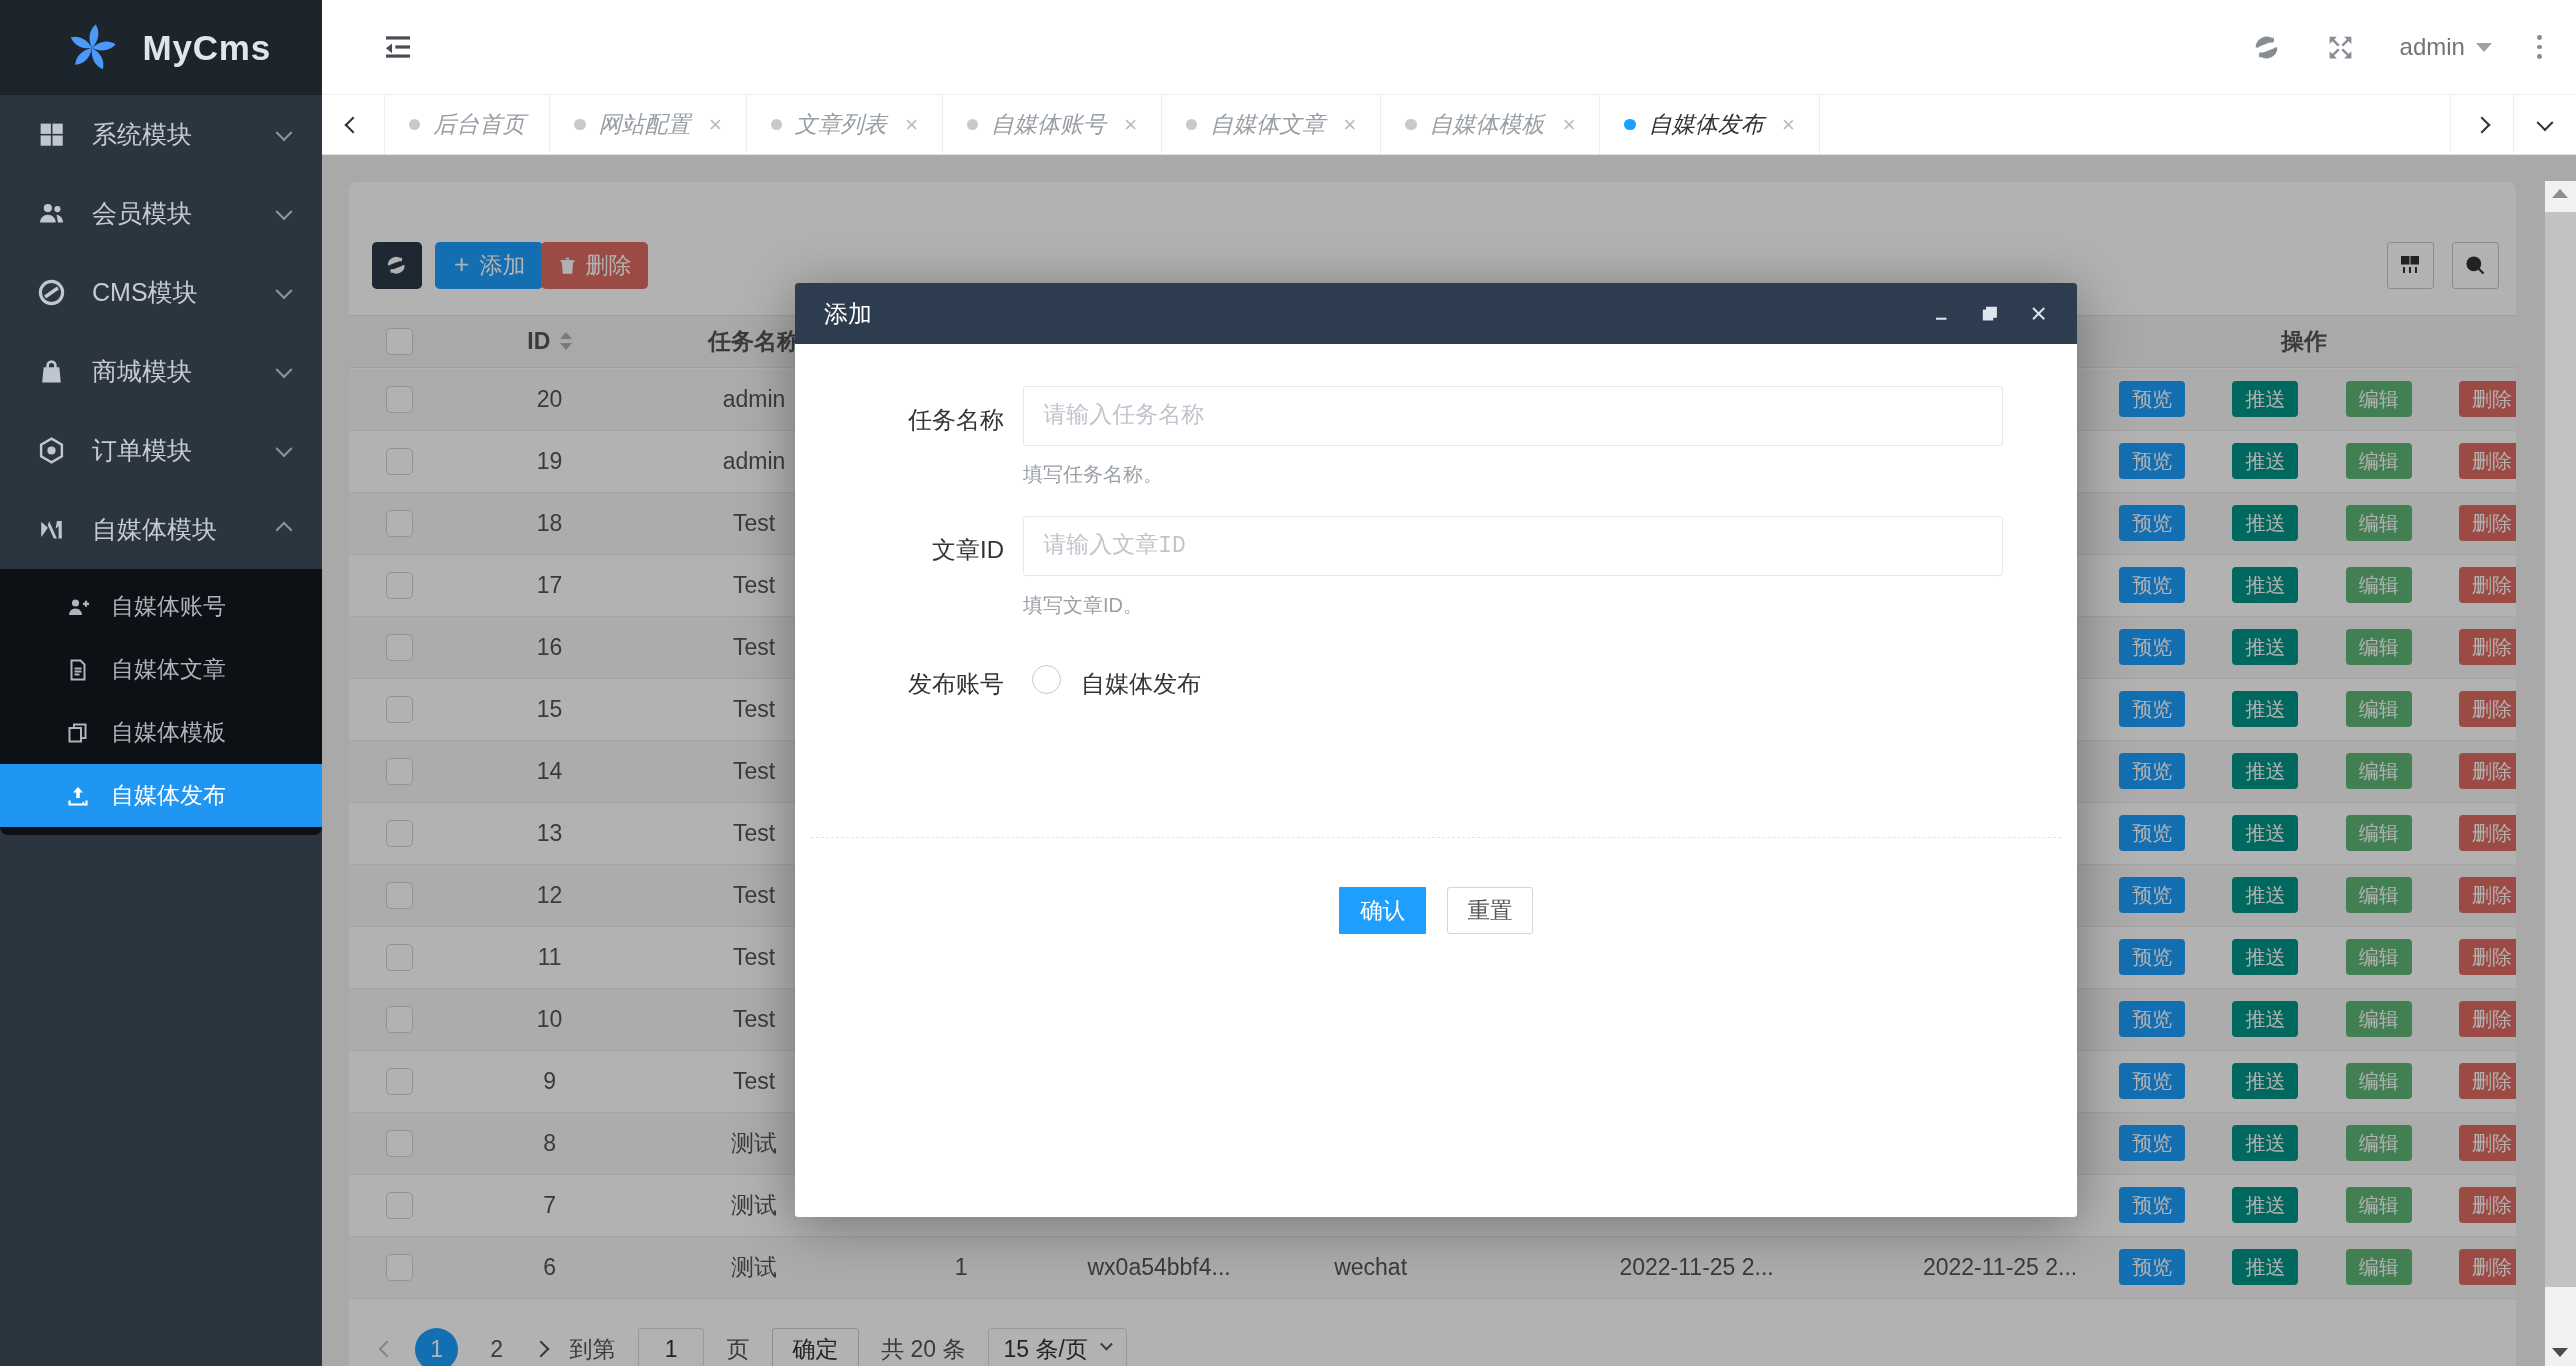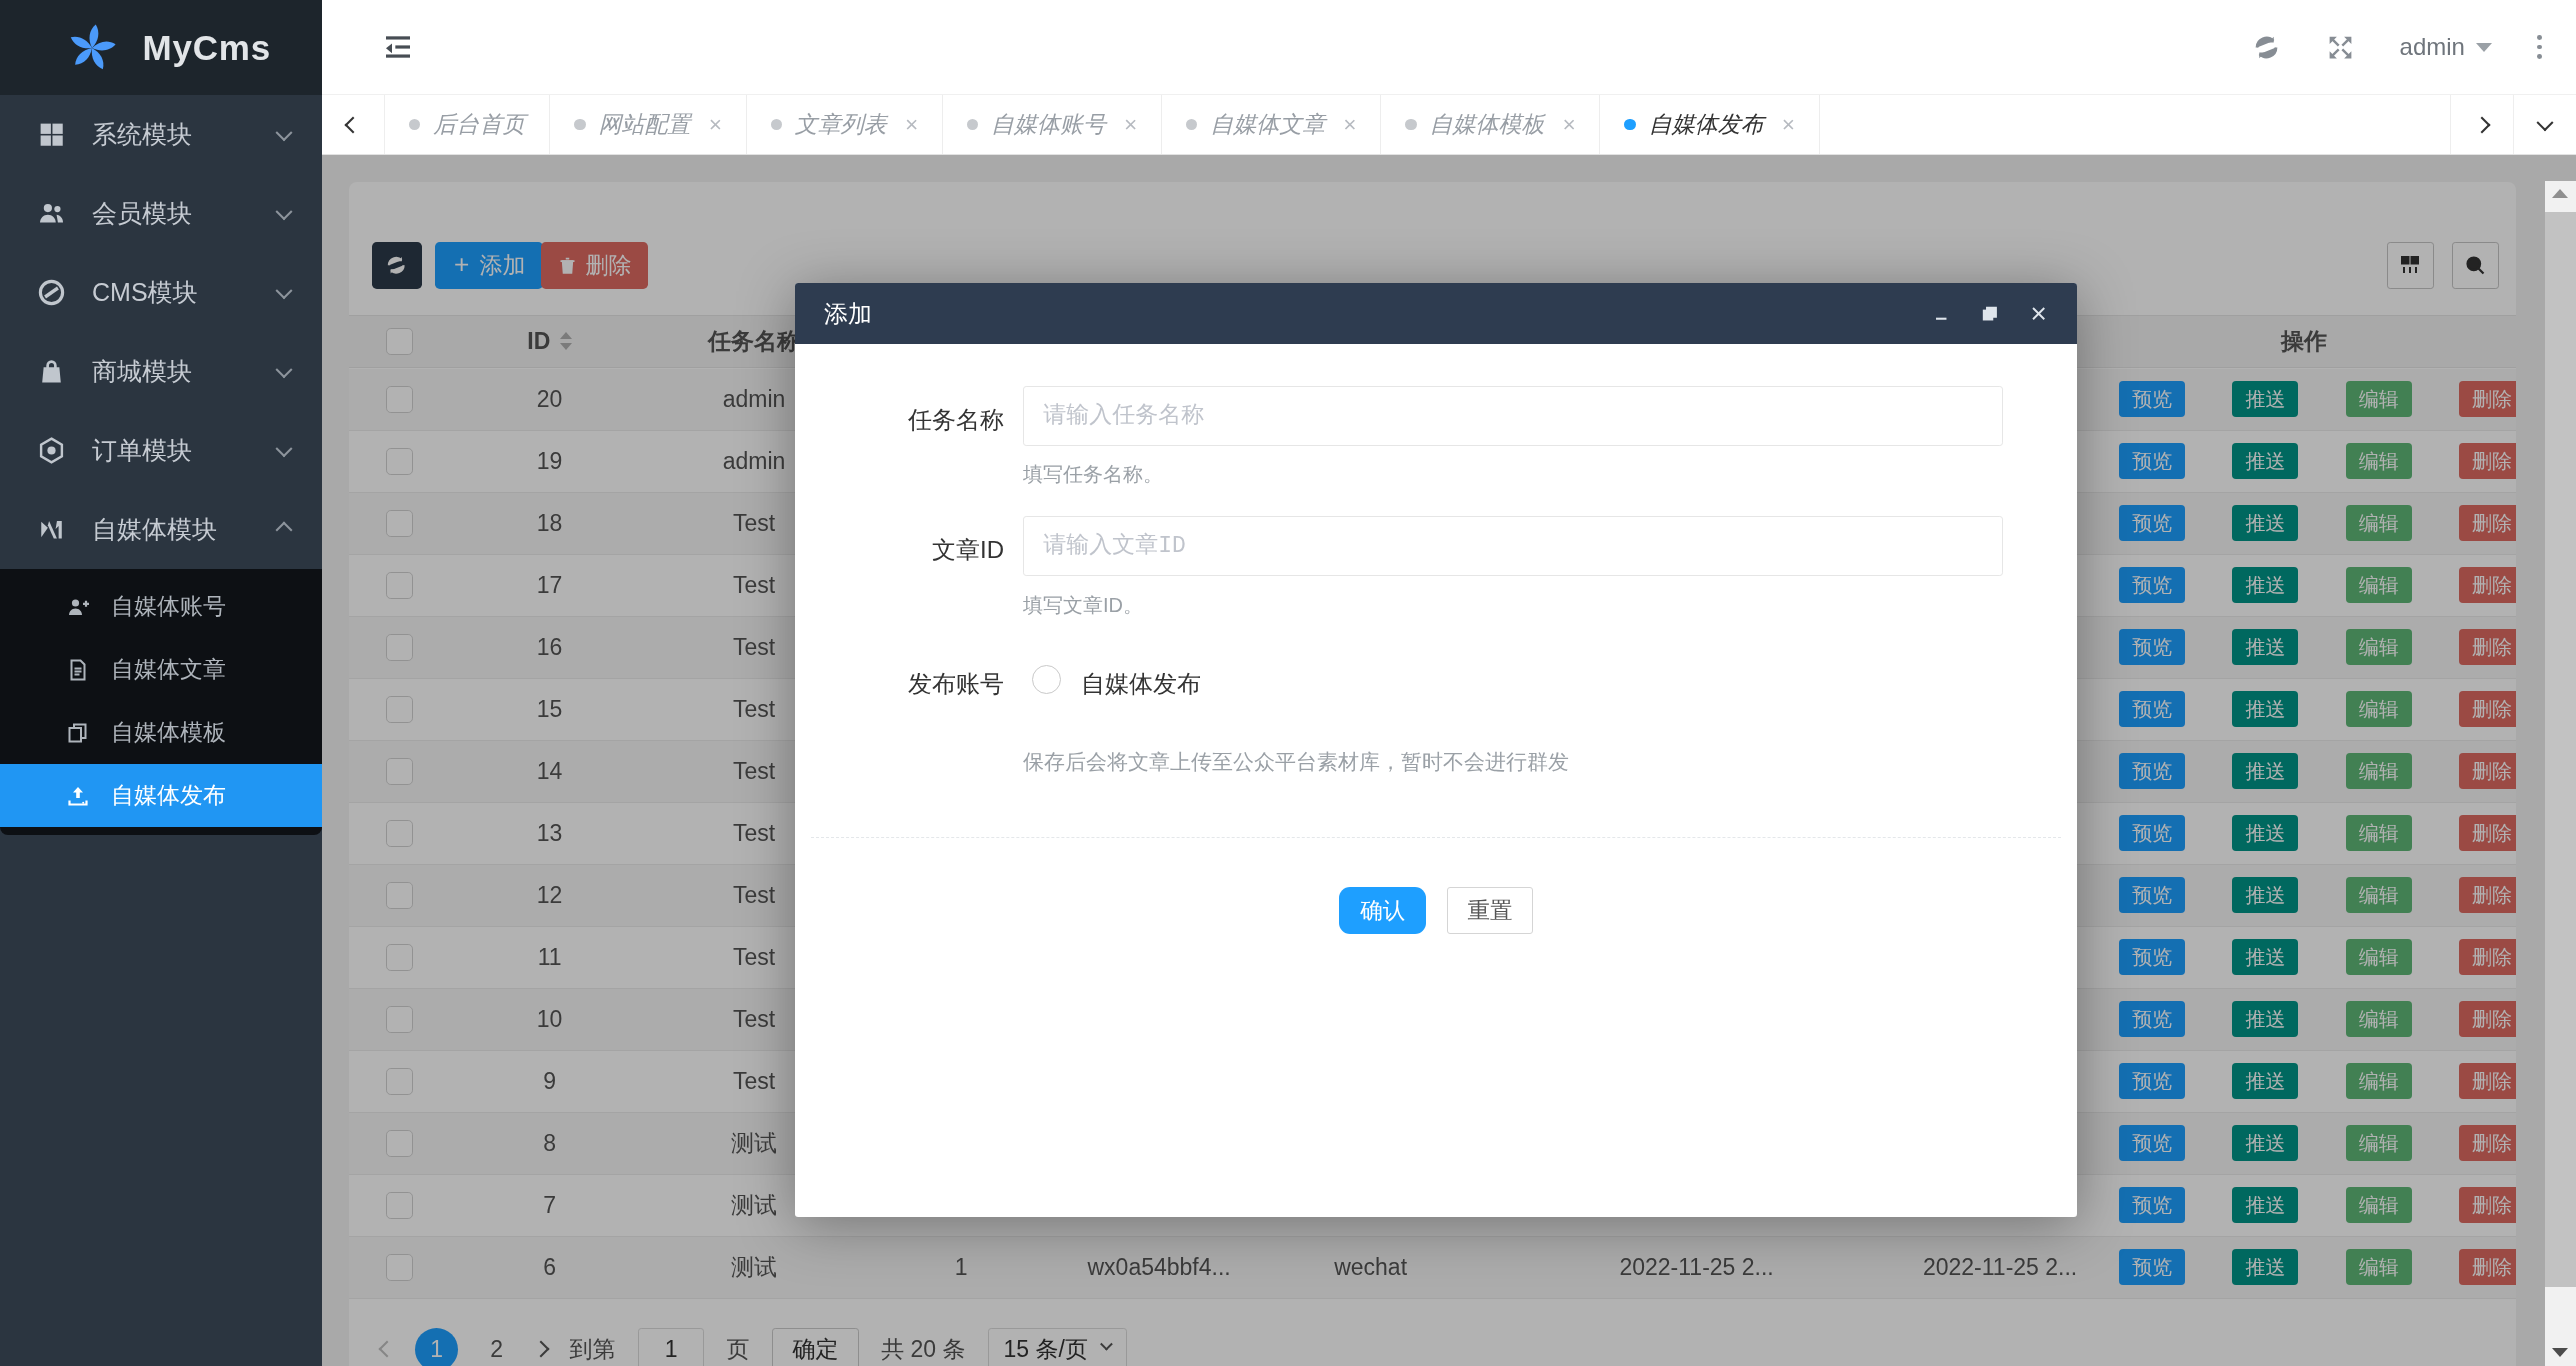--- a/index.html
+++ b/index.html
@@ -114,21 +114,21 @@
   .m-controls svg{width:19.3px;height:19.3px;cursor:pointer;}
   .m-body{position:relative;height:873px;}
   .m-label{position:absolute;left:32px;width:177px;text-align:right;font-size:24px;color:#333;}
   .m-input{position:absolute;left:228px;width:980px;height:60px;border:0.8px solid #e6e6e6;border-radius:3.2px;padding:0 19.3px;font-size:23px;color:#333;background:#fff;font-family:Liberation Mono, monospace;}
   .m-input::placeholder{color:#c0c4cc;}
   .m-help{position:absolute;left:228px;font-size:20px;color:#9aa0a6;}
   .m-radio{position:absolute;left:237px;top:321px;width:29px;height:29px;border:1.6px solid #c9c9c9;border-radius:50%;background:#fff;cursor:pointer;}
   .m-radio-label{position:absolute;left:286px;top:324px;font-size:24px;color:#333;}
   .m-divider{position:absolute;left:16px;right:16px;top:493px;border-top:1.6px dashed #e4e7ea;}
   .m-foot{position:absolute;top:543px;left:0;width:100%;display:flex;justify-content:center;gap:21px;}
-  .m-ok{height:47px;padding:0 21px;background:#1e9fff;color:#fff;border-radius:11px;font-size:22.5px;display:flex;align-items:center;cursor:pointer;}
+  .m-ok{height:47px;padding:0 21px;background:#1e9fff;color:#fff;border-radius:1px;font-size:22.5px;display:flex;align-items:center;cursor:pointer;}
   .m-reset{height:47px;padding:0 19.3px;background:#fff;border:0.8px solid #d5d5d5;color:#555;border-radius:3px;font-size:22.5px;display:flex;align-items:center;cursor:pointer;}
 </style>
 </head>
 <body>
 
 <div id="app">
 
   <aside class="sidebar">
     <div class="logo">
       <span class="logo-icon">
@@ -739,21 +739,20 @@
       <input class="m-input" style="top: 42px;" placeholder="请输入任务名称">
       <span class="m-help" style="top:117px">填写任务名称。</span>
 
       <span class="m-label" style="top:190px">文章ID</span>
       <input class="m-input" style="top: 172px;" placeholder="请输入文章ID">
       <span class="m-help" style="top:248px">填写文章ID。</span>
 
       <span class="m-label" style="top:324px">发布账号</span>
       <span class="m-radio"></span>
       <span class="m-radio-label">自媒体发布</span>
-      <span class="m-help" style="top:404px;font-size:21px">保存后会将文章上传至公众平台素材库，暂时不会进行群发</span>
 
       <div class="m-divider"></div>
 
       <div class="m-foot">
         <span class="m-ok">确认</span>
         <span class="m-reset">重置</span>
       </div>
     </div>
   </div>
 

